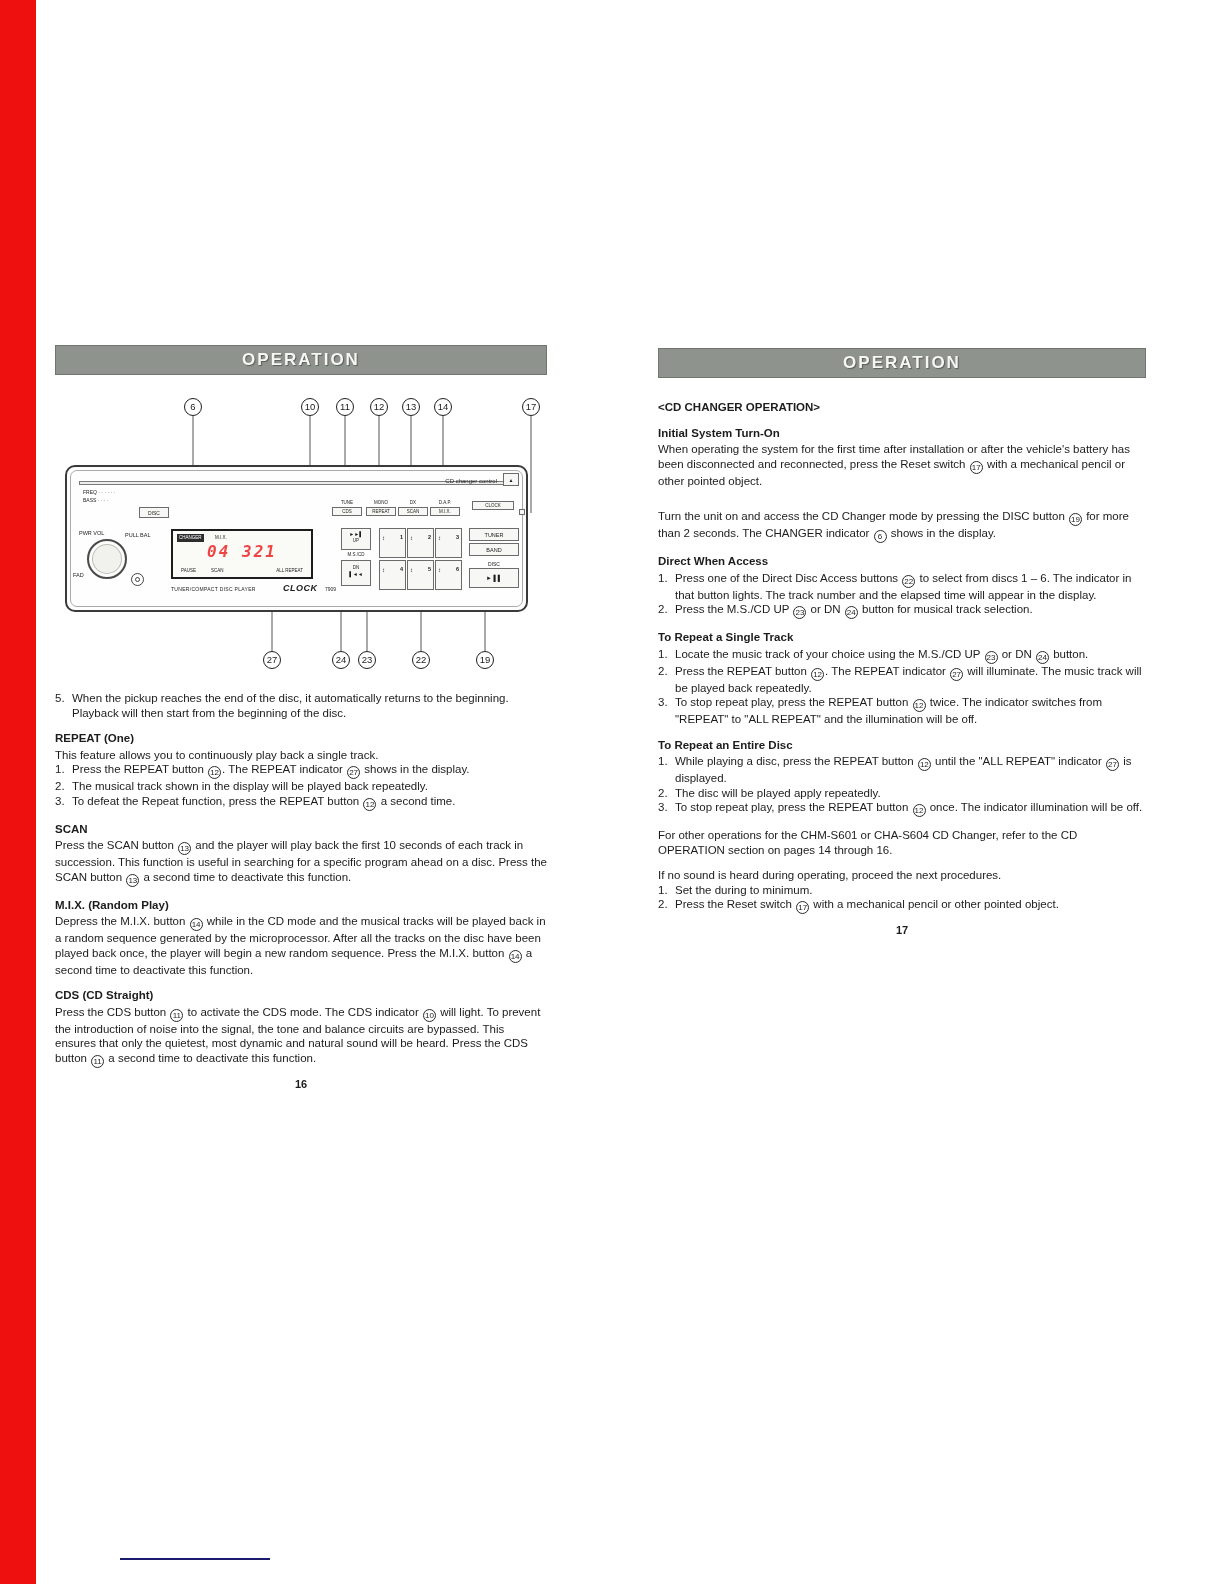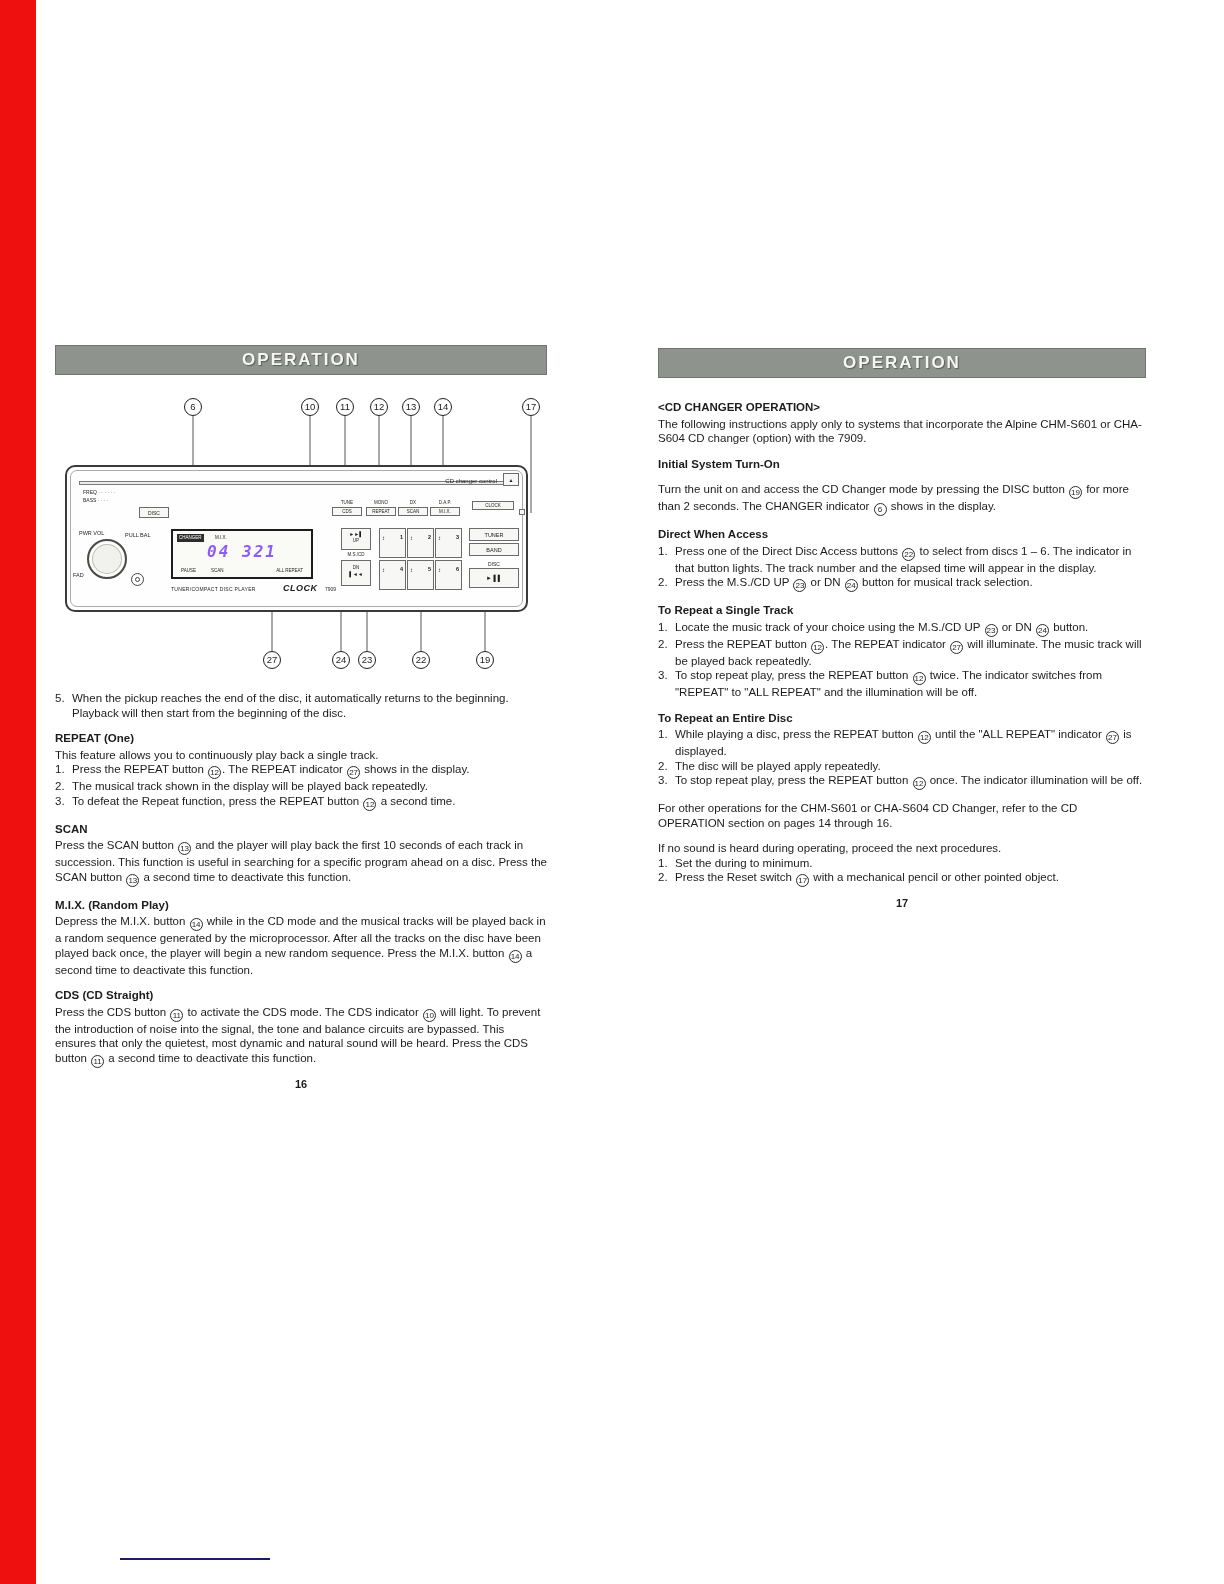--- a/index.html
+++ b/index.html
@@ -30,21 +30,21 @@
   .unit-inner{position:absolute;inset:3px;border:1px solid #ababab;border-radius:7px}
   .u{position:absolute}
   .bx{border:1px solid #6b6b6b;background:#f7f7f5;text-align:center}
   .t45{font-size:4.5px;line-height:6px}
   .t5{font-size:5px;line-height:7px}
   .t55{font-size:5.5px;line-height:8px}
   .t6{font-size:6px;line-height:8px}
   .stack{text-align:center}
   .stack .bx{height:9px;line-height:8px;margin-top:1px}
   .display{border:2px solid #1d1d1d;background:#fafaf6}
-  .digits{font-family:"DejaVu Sans Mono",monospace;font-style:italic;font-weight:bold;font-size:16px;letter-spacing:2px;color:#8b5cf6}
+  .digits{font-family:"DejaVu Sans Mono",monospace;font-style:italic;font-weight:bold;font-size:16px;letter-spacing:2px;color:#ef4444}
   .knob{left:20px;top:72px;width:40px;height:40px;border:2px solid #4a4a4a;border-radius:50%;background:#f1f1ee;box-shadow:inset 0 0 0 3px #fdfdfb,inset 0 0 0 4px #bdbdb8}
   .cdlogo{left:64px;top:106px;width:13px;height:13px;border:1.5px solid #444;border-radius:50%}
   .cdlogo::after{content:"";position:absolute;inset:3px;border:1px solid #444;border-radius:50%}
   .cell{width:27px;height:30px;border:1px solid #6b6b6b;background:#f7f7f5}
   .cell .cn{position:absolute;right:2px;top:1px;font-size:5.5px;font-weight:bold}
   .cell .ca{position:absolute;left:2px;top:2px;font-size:6px}
   .brand{font-style:italic;font-weight:bold;font-size:9px;letter-spacing:.5px}
 </style>
 </head>
 <body>
@@ -219,26 +219,26 @@
 
 
   <div class="pagenum">16</div>
 </div>
 
 <div class="page page-right">
   <div class="op-bar">OPERATION</div>
 
   <div class="sec first-gap">
     <div class="h">&lt;CD CHANGER OPERATION&gt;</div>
-    <div>The following instructions apply only to systems that incorporate the Alpine CHM-S601 or CHA-S604 CD changer (option) with the 7909.</div>
   </div>
 
   <div class="sec">
     <div class="h">Initial System Turn-On</div>
-    <div style="margin-top:11px">Turn the unit on and access the CD Changer mode by pressing the DISC button <span class="circ">19</span> for more than 2 seconds. The CHANGER indicator <span class="circ">6</span> shows in the display.</div>
+    <div>When operating the system for the first time after installation or after the vehicle's battery has been disconnected and reconnected, press the Reset switch <span class="circ">17</span> with a mechanical pencil or other pointed object.</div>
+    <div style="margin-top:21px">Turn the unit on and access the CD Changer mode by pressing the DISC button <span class="circ">19</span> for more than 2 seconds. The CHANGER indicator <span class="circ">6</span> shows in the display.</div>
   </div>
 
   <div class="sec">
     <div class="h">Direct When Access</div>
     <div class="li">
         <span class="n">1.</span>
         <span class="t">Press one of the Direct Disc Access buttons <span class="circ">22</span> to select from discs 1 – 6. The indicator in that button lights. The track number and the elapsed time will appear in the display.</span>
       </div>
     <div class="li">
         <span class="n">2.</span>

